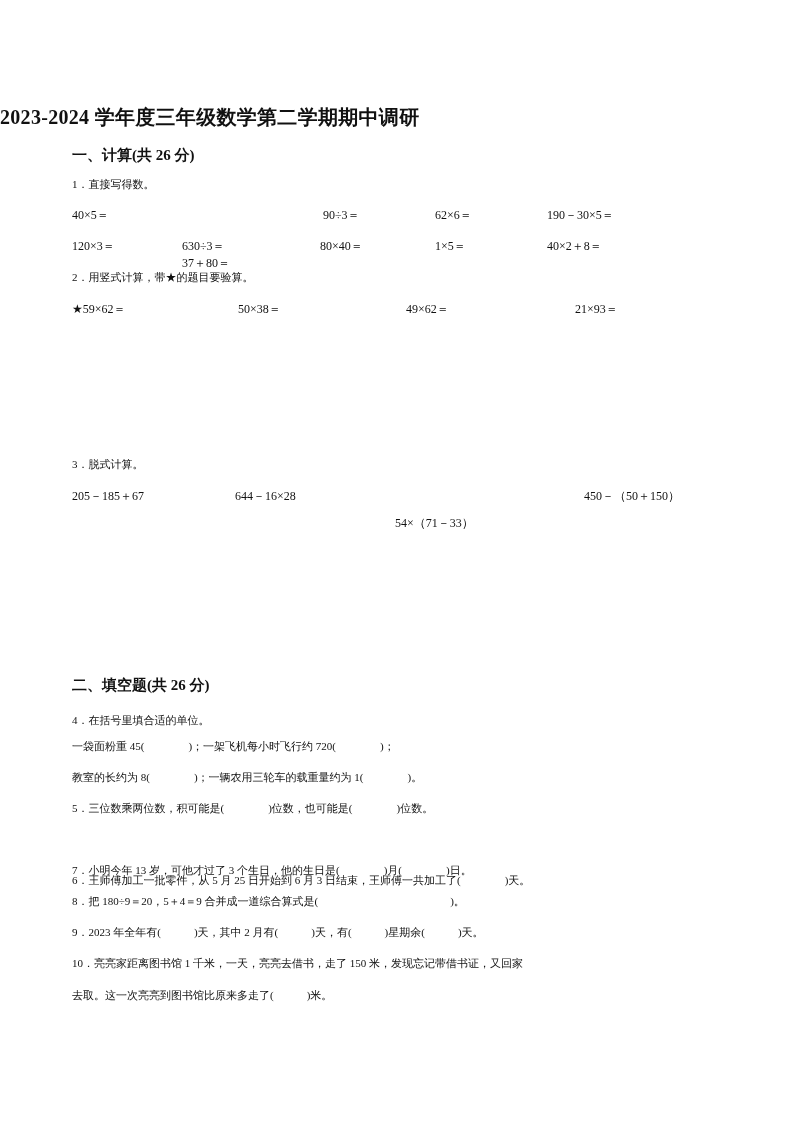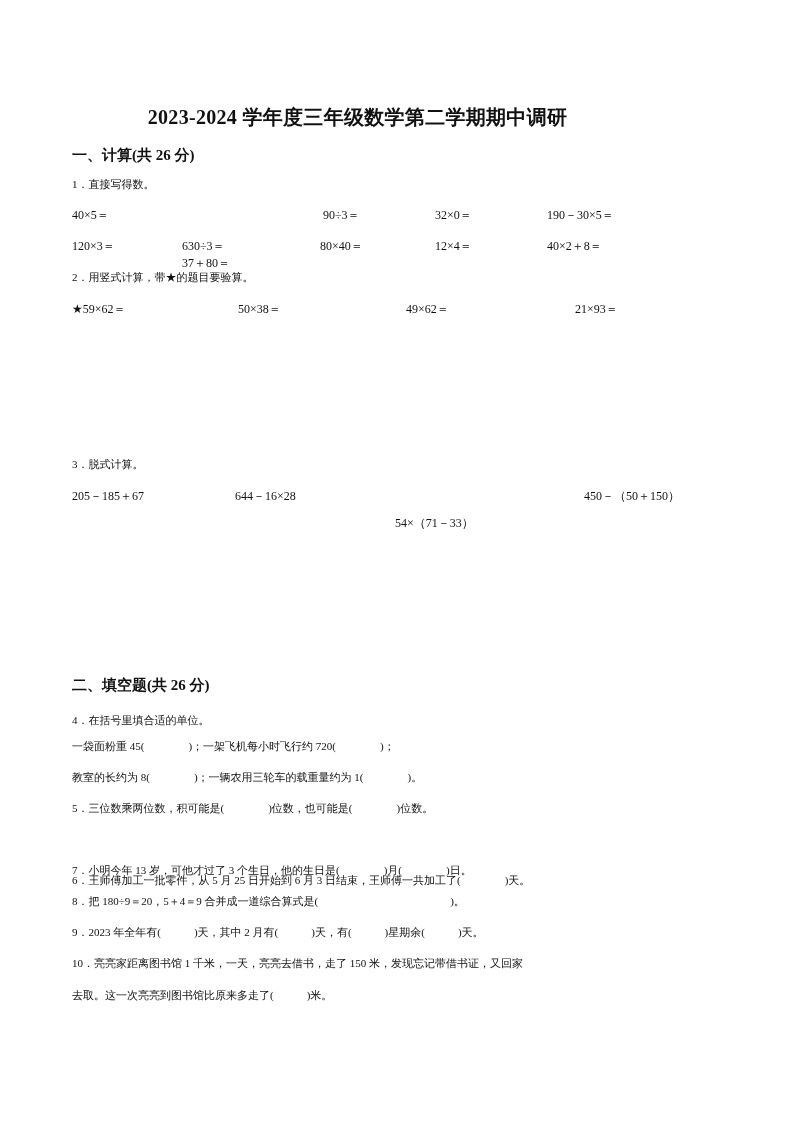--- a/index.html
+++ b/index.html
@@ -4,48 +4,48 @@
   <style>
     html, body { margin: 0; padding: 0; background: #ffffff; }
     body {
       width: 793px; height: 1122px; position: relative; overflow: hidden;
       font-family: "Liberation Serif", "DejaVu Serif", serif;
       color: #111111;
       font-size: 14.5px;
     }
     .abs { position: absolute; white-space: nowrap; }
     .title {
-      left: 0; width: 715px; top: 104px; text-align: center;
+      left: 0; width: 715px; top: 104px; text-align: left;
       font-size: 20px; font-weight: bold; letter-spacing: 0.3px;
     }
     .section { font-weight: bold; font-size: 15px; }
     .line { font-size: 11px; }
     .cell { position: absolute; white-space: nowrap; font-size: 12px; }
   </style>
 </head>
 <body>
 
 <div class="abs title">2023-2024 学年度三年级数学第二学期期中调研</div>
 
 <div class="abs section" style="left:72px; top:146px;">一、计算(共 26 分)</div>
 
 <div class="abs line" style="left:72px; top:177px;">1．直接写得数。</div>
 
 <div>
   <span class="cell" style="left:72px; top:207px;">40×5＝</span>
   <span class="cell" style="left:182px; top:207px;margin-top:48px;">37＋80＝</span>
   <span class="cell" style="left:323px; top:207px;">90÷3＝</span>
-  <span class="cell" style="left:435px; top:207px;">32×0＝</span>
+  <span class="cell" style="left:435px; top:207px;">62×6＝</span>
   <span class="cell" style="left:547px; top:207px;">190－30×5＝</span>
 </div>
 <div>
   <span class="cell" style="left:72px; top:238px;">120×3＝</span>
   <span class="cell" style="left:182px; top:238px;">630÷3＝</span>
   <span class="cell" style="left:320px; top:238px;">80×40＝</span>
-  <span class="cell" style="left:435px; top:238px;">12×4＝</span>
+  <span class="cell" style="left:435px; top:238px;">1×5＝</span>
   <span class="cell" style="left:547px; top:238px;">40×2＋8＝</span>
 </div>
 
 <div class="abs line" style="left:72px; top:270px;">2．用竖式计算，带★的题目要验算。</div>
 <div>
   <span class="cell" style="left:72px; top:301px;">★59×62＝</span>
   <span class="cell" style="left:238px; top:301px;">50×38＝</span>
   <span class="cell" style="left:406px; top:301px;">49×62＝</span>
   <span class="cell" style="left:575px; top:301px;">21×93＝</span>
 </div>

